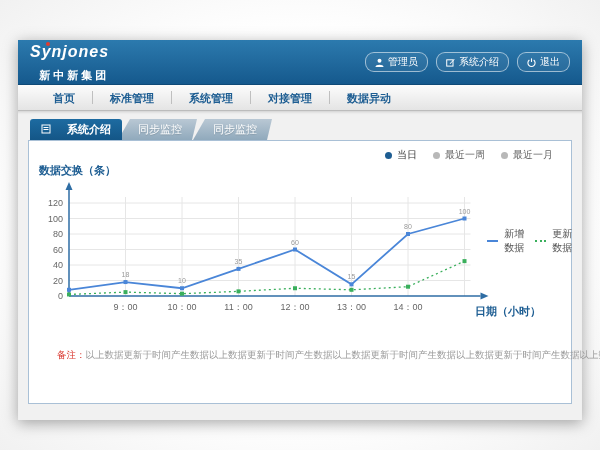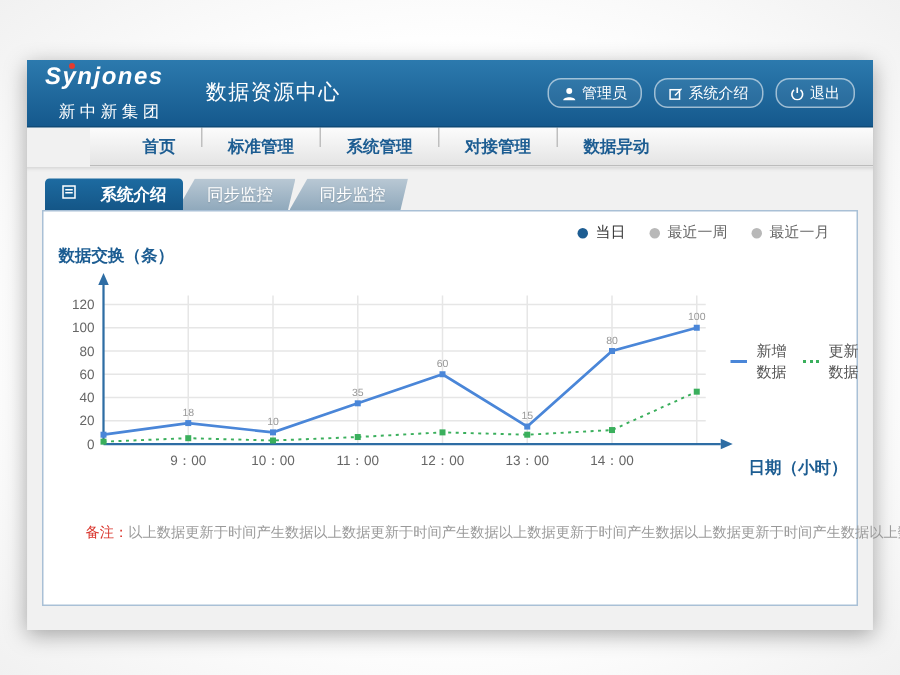--- a/index.html
+++ b/index.html
@@ -15,34 +15,34 @@
   }
   
   .app-header {
     height:45px; background:linear-gradient(#2c7aae,#15598d);
     display:flex; align-items:center; padding:0 12px; position:relative;
     border-bottom:1px solid #0f4a77;
   }
   .logo-block { color:#fff; line-height:1; position:relative; padding-right:14px;text-align:right; }
   .logo-script { font-size:16px; font-weight:bold; font-style:italic; letter-spacing:1px; display:block; }
   .logo-spark { position:absolute; left:16px; top:-2px; width:4px; height:4px; background:#e23c30; border-radius:50%; }
-  .logo-cn { font-size:11px; font-weight:normal; letter-spacing:3px; display:block; margin-top:10px; }
+  .logo-cn { font-size:11px; font-weight:bold; letter-spacing:3px; display:block; margin-top:10px; }
   .app-title { color:#fff; font-size:14px; margin-left:14px; letter-spacing:1px; }
   .header-actions { margin-left:auto; display:flex; gap:8px; }
   .pill {
     display:flex; align-items:center; gap:4px; color:#fff; font-size:10px;
     border:1px solid rgba(255,255,255,0.55); border-radius:9px;
     padding:2px 9px; background:rgba(255,255,255,0.06); cursor:pointer;
   }
   .pill svg { display:block; }
   
   .navbar {
     height:26px; background:linear-gradient(#fcfcfc,#e4e4e4);
     border-bottom:1px solid #bcbcbc;
-    display:flex; align-items:flex-start; padding-left:18px;margin-left:42px;
+    display:flex; align-items:center; padding-left:18px;
   }
   .nav-item {
     font-size:11px; font-weight:bold; color:#1d5d92; padding:0 17px;
     cursor:pointer; line-height:26px; white-space:nowrap;
   }
   .nav-sep { width:1px; height:13px; background:#bfbfbf; }
   
   .content { height:309px; padding-top:8px; background:#f1f1f1;
     box-shadow:inset 0 3px 3px -2px rgba(0,0,0,0.15); }
   .tabs { display:flex; margin-left:12px; height:21px; align-items:flex-end; }
@@ -64,41 +64,40 @@
     position:relative; margin:0 10px; height:264px; background:#fff;
     border:1px solid #a9c0d6;
   }
   .filter-legend { position:absolute; top:7px; right:18px; display:flex; gap:16px; }
   .radio-item { display:flex; align-items:center; gap:5px; font-size:10px; color:#666; cursor:pointer; }
   .radio-dot { width:7px; height:7px; border-radius:50%; background:#b8b8b8; }
   .radio-item.selected .radio-dot { background:#1d5d92; }
   .radio-item.selected { color:#333; }
   .y-axis-title { position:absolute; left:10px; top:22px; font-size:11px; font-weight:bold; color:#1d5d92; }
   .line-chart-svg { position:absolute; left:0; top:36px; }
-  .x-axis-title { position:absolute; left:470px; top:163px; font-size:11px; font-weight:bold; color:#1d5d92; }
+  .x-axis-title { position:absolute; left:446px; top:163px; font-size:11px; font-weight:bold; color:#1d5d92; }
   .series-legend { position:absolute; left:458px; top:86px; display:flex; gap:10px; }
   .legend-row { display:flex; align-items:center; gap:6px; font-size:10px; color:#555; cursor:pointer; }
   .legend-swatch-line { width:22px; height:2px; }
   .legend-swatch-dashed { width:22px; height:0; border-top:2px dotted #3aaf5c; }
   .note { position:absolute; left:28px; top:208px; font-size:9.5px; white-space:nowrap; }
   .note-label { color:#d9342b; }
   .note-text { color:#9a9a9a; }
 </style>
 </head>
 <body>
 
 <div class="window">
 
   <div class="app-header">
     <div class="logo-block">
       <span class="logo-spark"></span>
       <span class="logo-script">Synjones</span>
       <span class="logo-cn">新中新集团</span>
     </div>
-    <div class="app-title">数据资源中心</div>
     <div class="header-actions">
       <div class="pill">
         <span>
           <svg width="9" height="9" viewBox="0 0 10 10">
               <circle cx="5" cy="3" r="2.2" fill="#fff"></circle>
               <path d="M0.5 10 C0.5 6.8 9.5 6.8 9.5 10 Z" fill="#fff"></path>
             </svg>
         </span>
         <span>管理员</span>
       </div>

